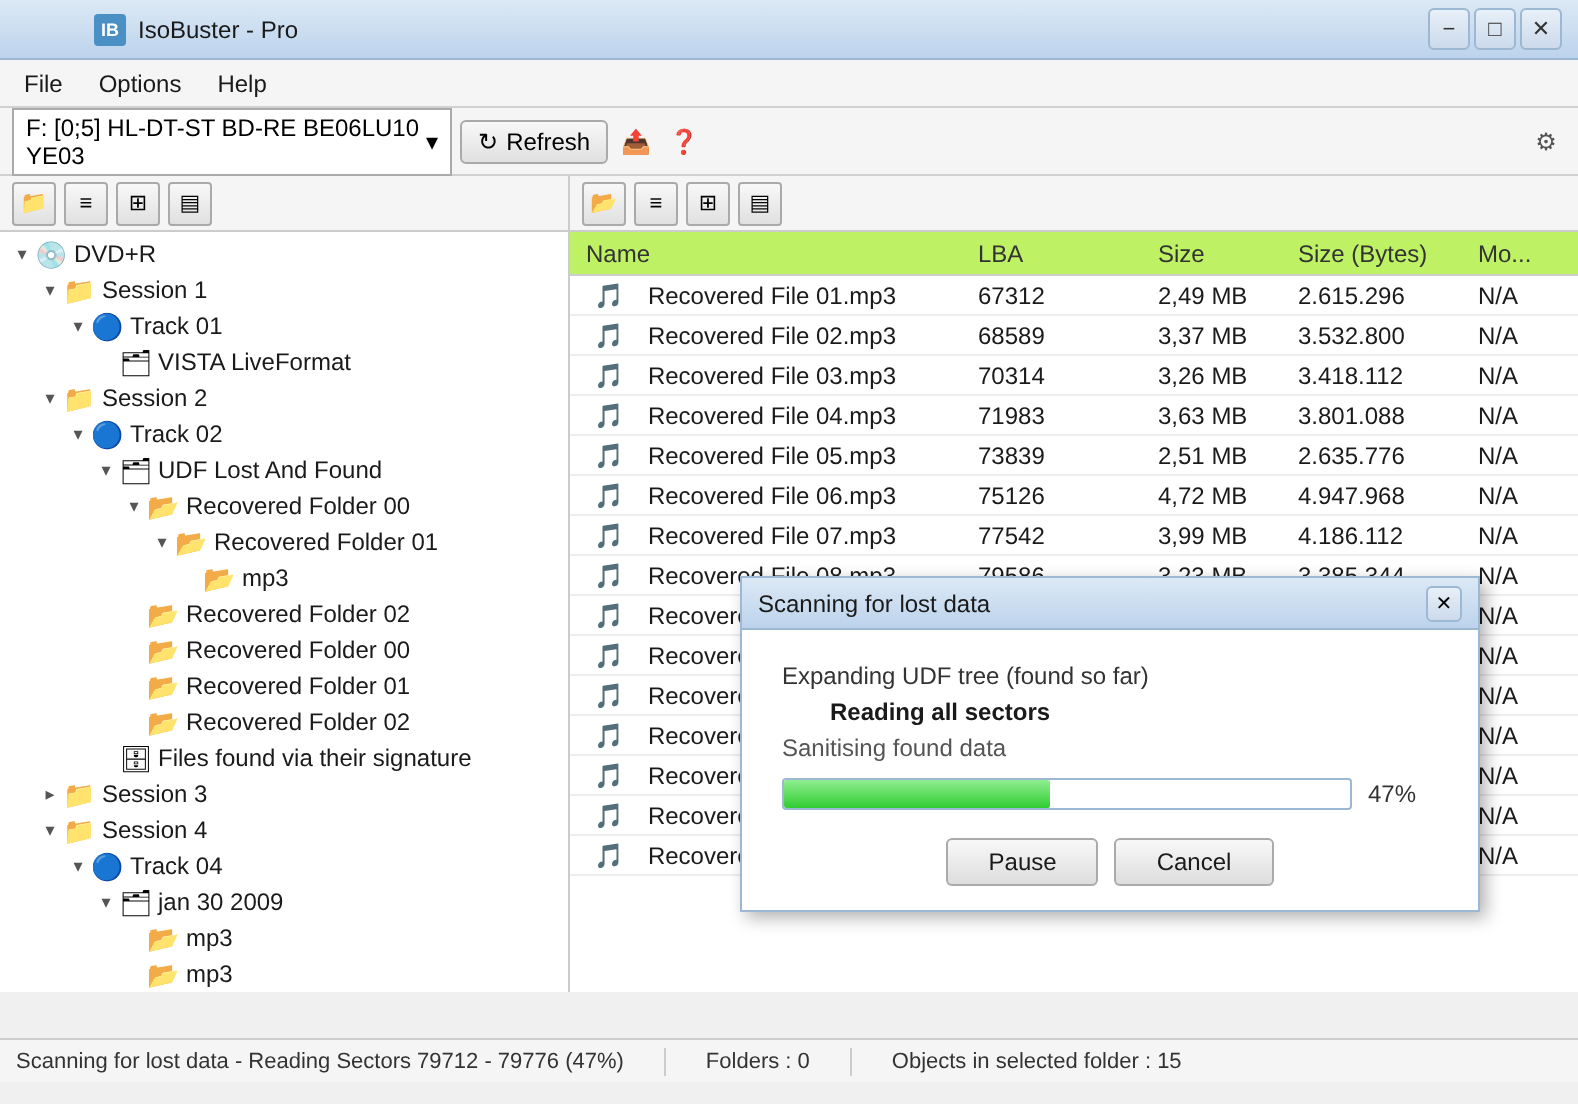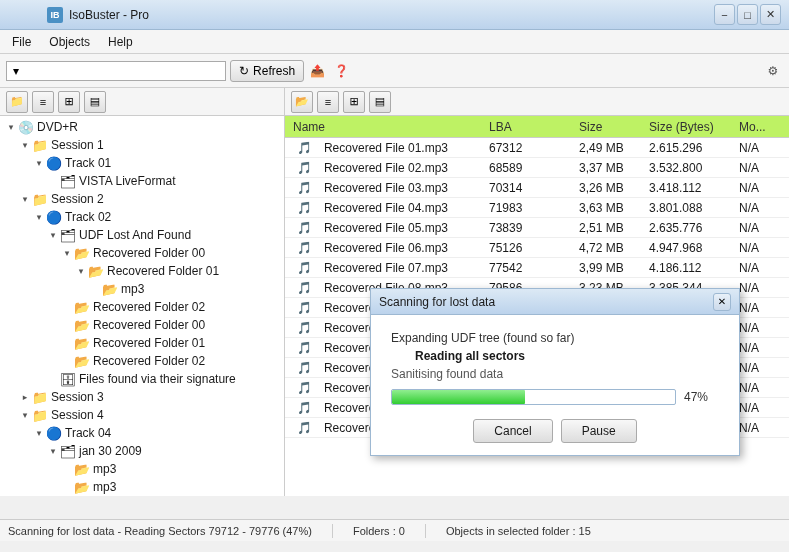--- a/index.html
+++ b/index.html
@@ -337,26 +337,27 @@
   </div>
   <div class="title-controls">
     <div class="title-btn">−</div>
     <div class="title-btn">□</div>
     <div class="title-btn">✕</div>
   </div>
 </div>
 
 <div class="menu-bar">
   <div class="menu-item">File</div>
-  <div class="menu-item">Objects</div>
+  <div class="menu-item">Options</div>
   <div class="menu-item">Help</div>
 </div>
 
 <div class="toolbar">
   <div class="drive-selector">
+    <span>F: [0;5]  HL-DT-ST  BD-RE  BE06LU10  YE03</span>
     <span>▾</span>
   </div>
   <div class="toolbar-btn">
     <span>↻</span>
     <span>Refresh</span>
   </div>
   <div class="toolbar-icon">📤</div>
   <div class="toolbar-icon">❓</div>
   <div style="margin-left:auto;" class="toolbar-icon">⚙</div>
 </div>
@@ -680,22 +681,22 @@
         <div class="dialog-status-line">Expanding UDF tree (found so far)</div>
         <div class="dialog-status-bold">Reading all sectors</div>
         <div class="dialog-status-normal">Sanitising found data</div>
         <div class="progress-container">
           <div class="progress-bar-outer">
             <div class="progress-bar-inner" id="progress-fill" style="width: 47%;"></div>
           </div>
           <span class="progress-pct">47%</span>
         </div>
         <div class="dialog-buttons">
+          <button class="dialog-btn">Pause</button>
           <button class="dialog-btn">Cancel</button>
-          <button class="dialog-btn">Pause</button>
         </div>
       </div>
     </div>
   </div>
 
 </div>
 
 <div class="status-bar">
   <span>Scanning for lost data - Reading Sectors 79712 - 79776  (47%)</span>
   <div class="status-sep"></div>

